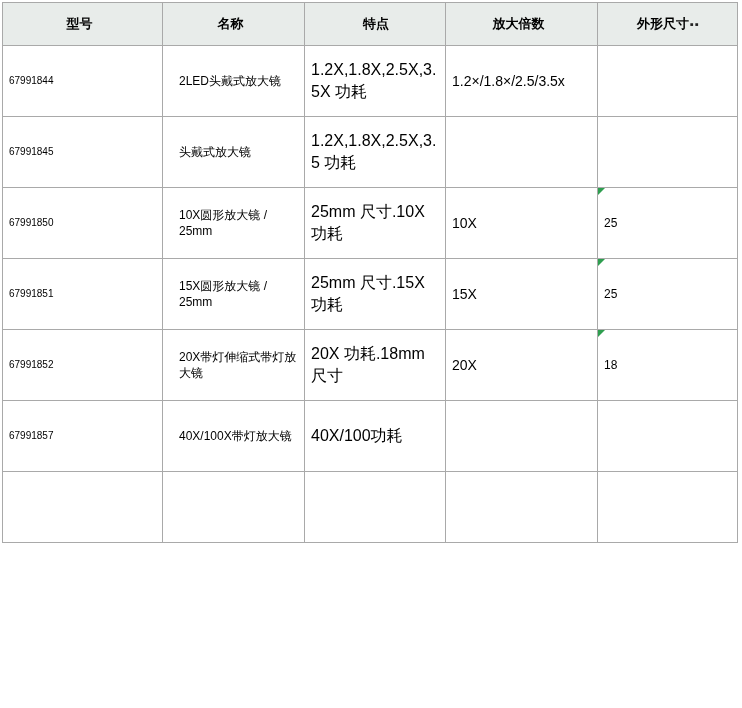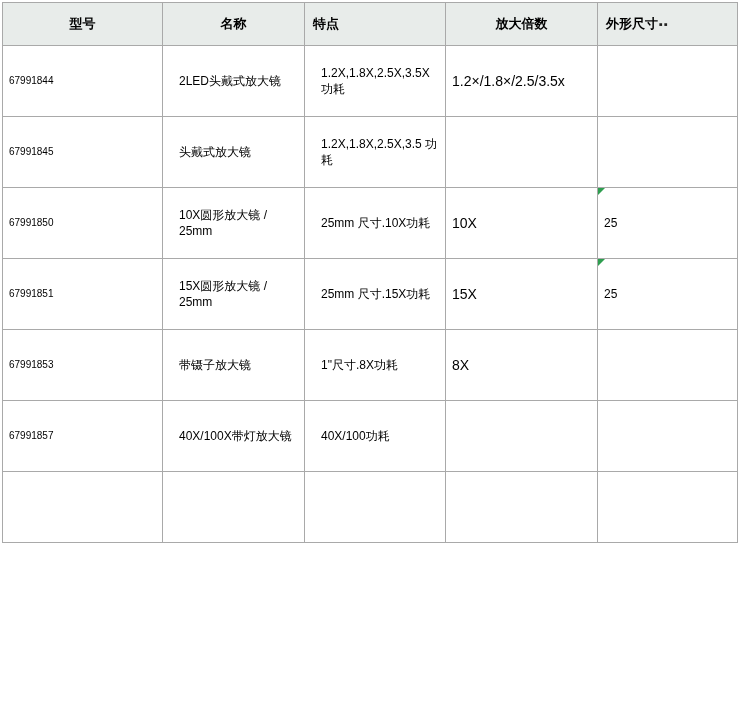--- a/index.html
+++ b/index.html
@@ -39,42 +39,41 @@
     line-height: 1.35;
     padding: 4px 6px;
     word-wrap: break-word;
     overflow-wrap: break-word;
   }
   table.spec thead th {
     background: #e8ecea;
     height: 34px;
     font-weight: bold;
     font-size: 13px;
-    text-align: left;
+    text-align: center;
     padding-left: 8px;
     vertical-align: middle;
   }
   table.spec thead th.center {
-    text-align: center;
-    padding-left: 6px;
+    padding-left: 0;
   }
   table.spec tbody td {
     height: 62px;
     background: #ffffff;
   }
   table.spec tbody td.model {
     font-size: 10px;
   }
   table.spec tbody td.name {
     padding-left: 16px;
     font-size: 12px;
   }
   table.spec tbody td.feature {
-    padding-left: 16px;
-    font-size: 12px;
+    padding-left: 6px;
+    font-size: 16px;
   }
   table.spec tbody td.mag {
     padding-left: 6px;
     font-size: 14px;
   }
   table.spec tbody td.size {
     padding-left: 6px;
     font-size: 12px;
     position: relative;
     margin-left: 28px;
@@ -140,25 +139,25 @@
           <td class="size"><span class="corner-mark"></span><span>25</span></td>
         </tr>
         <tr>
           <td class="model"><span>67991851</span></td>
           <td class="name"><span>15X圆形放大镜 / 25mm</span></td>
           <td class="feature"><span>25mm 尺寸.15X功耗</span></td>
           <td class="mag"><span>15X</span></td>
           <td class="size"><span class="corner-mark"></span><span>25</span></td>
         </tr>
         <tr>
-          <td class="model"><span>67991853</span></td>
-          <td class="name"><span>带镊子放大镜</span></td>
-          <td class="feature"><span>1"尺寸.8X功耗</span></td>
-          <td class="mag"><span>8X</span></td>
-          <td class="size"><span></span></td>
+          <td class="model"><span>67991852</span></td>
+          <td class="name"><span>20X带灯伸缩式带灯放大镜</span></td>
+          <td class="feature"><span>20X 功耗.18mm 尺寸</span></td>
+          <td class="mag"><span>20X</span></td>
+          <td class="size"><span class="corner-mark"></span><span>18</span></td>
         </tr>
         <tr>
           <td class="model"><span>67991857</span></td>
           <td class="name"><span>40X/100X带灯放大镜</span></td>
           <td class="feature"><span>40X/100功耗</span></td>
           <td class="mag"><span></span></td>
           <td class="size"><span></span></td>
         </tr>
         <tr>
           <td class="model"></td>

